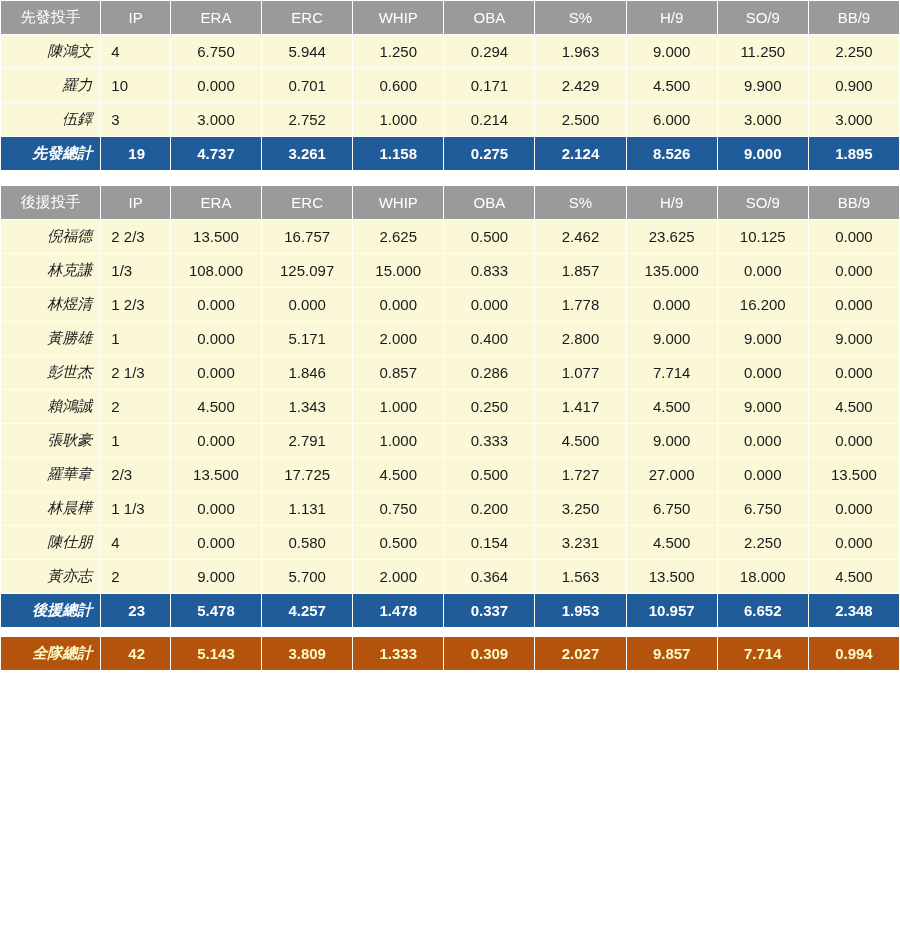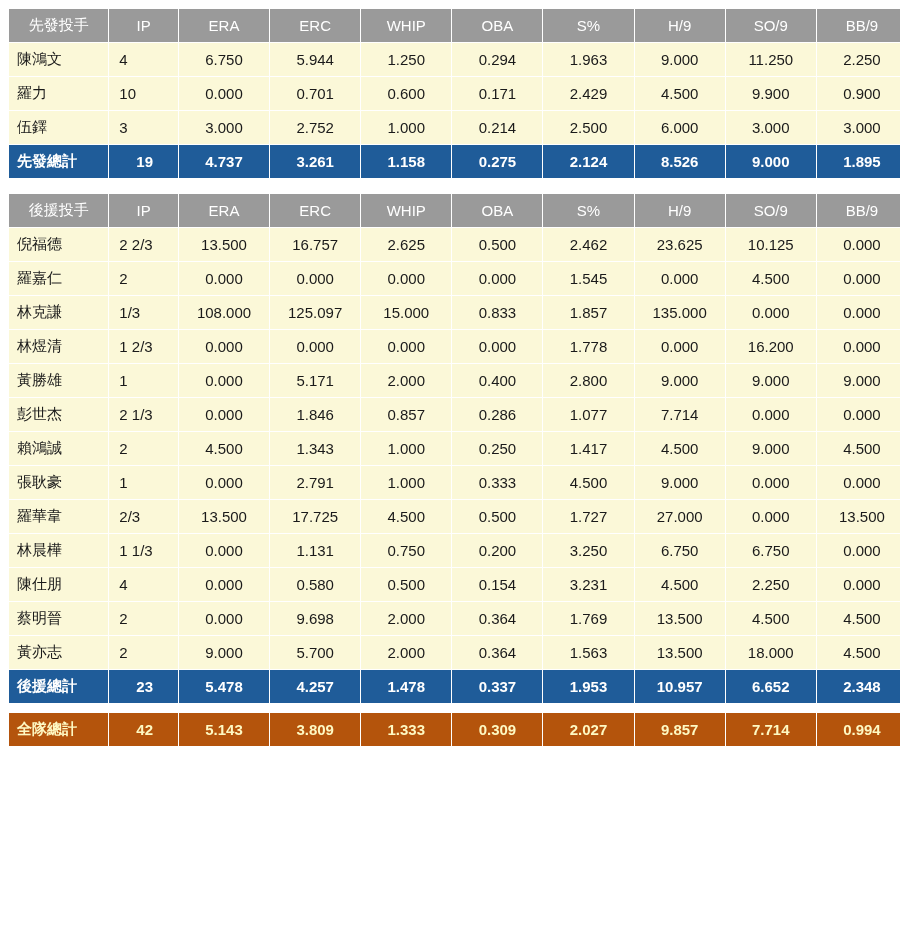--- a/index.html
+++ b/index.html
@@ -8,21 +8,21 @@
     background: #ffffff;
   }
   body {
     width: 900px;
     font-family: "Liberation Sans", sans-serif;
     color: #1a1a1a;
   }
   .page {
     width: 900px;
     box-sizing: border-box;
-    padding: 8px;
+    padding: 0;
   }
   table.stats {
     border-collapse: collapse;
     width: 900px;
     table-layout: fixed;
   }
   table.stats td, table.stats th {
     border: 1px solid #ffffff;
     height: 34px;
     font-size: 15px;
@@ -46,21 +46,22 @@
   }
   thead td.name-head {
     color: #ffffff;
     text-align: center;
   }
   tbody td {
     background: #fbf8d8;
     color: #1a1a1a;
   }
   tbody td.name-cell {
-    text-align: left;
+    text-align: right;
+    font-style: italic;
   }
   tbody td.ip-cell {
     text-align: left;
     padding-left: 10px;
   }
   tr.total-row td {
     background: #1f5c99;
     color: #ffffff;
     font-weight: bold;
   }
@@ -203,32 +204,20 @@
         <td>13.500</td>
         <td>16.757</td>
         <td>2.625</td>
         <td>0.500</td>
         <td>2.462</td>
         <td>23.625</td>
         <td>10.125</td>
         <td>0.000</td>
       </tr>
       <tr>
-        <td class="name-cell">羅嘉仁</td>
-        <td class="ip-cell">2</td>
-        <td>0.000</td>
-        <td>0.000</td>
-        <td>0.000</td>
-        <td>0.000</td>
-        <td>1.545</td>
-        <td>0.000</td>
-        <td>4.500</td>
-        <td>0.000</td>
-      </tr>
-      <tr>
         <td class="name-cell">林克謙</td>
         <td class="ip-cell">1/3</td>
         <td>108.000</td>
         <td>125.097</td>
         <td>15.000</td>
         <td>0.833</td>
         <td>1.857</td>
         <td>135.000</td>
         <td>0.000</td>
         <td>0.000</td>
@@ -321,32 +310,20 @@
         <td class="name-cell">陳仕朋</td>
         <td class="ip-cell">4</td>
         <td>0.000</td>
         <td>0.580</td>
         <td>0.500</td>
         <td>0.154</td>
         <td>3.231</td>
         <td>4.500</td>
         <td>2.250</td>
         <td>0.000</td>
-      </tr>
-      <tr>
-        <td class="name-cell">蔡明晉</td>
-        <td class="ip-cell">2</td>
-        <td>0.000</td>
-        <td>9.698</td>
-        <td>2.000</td>
-        <td>0.364</td>
-        <td>1.769</td>
-        <td>13.500</td>
-        <td>4.500</td>
-        <td>4.500</td>
       </tr>
       <tr>
         <td class="name-cell">黃亦志</td>
         <td class="ip-cell">2</td>
         <td>9.000</td>
         <td>5.700</td>
         <td>2.000</td>
         <td>0.364</td>
         <td>1.563</td>
         <td>13.500</td>

